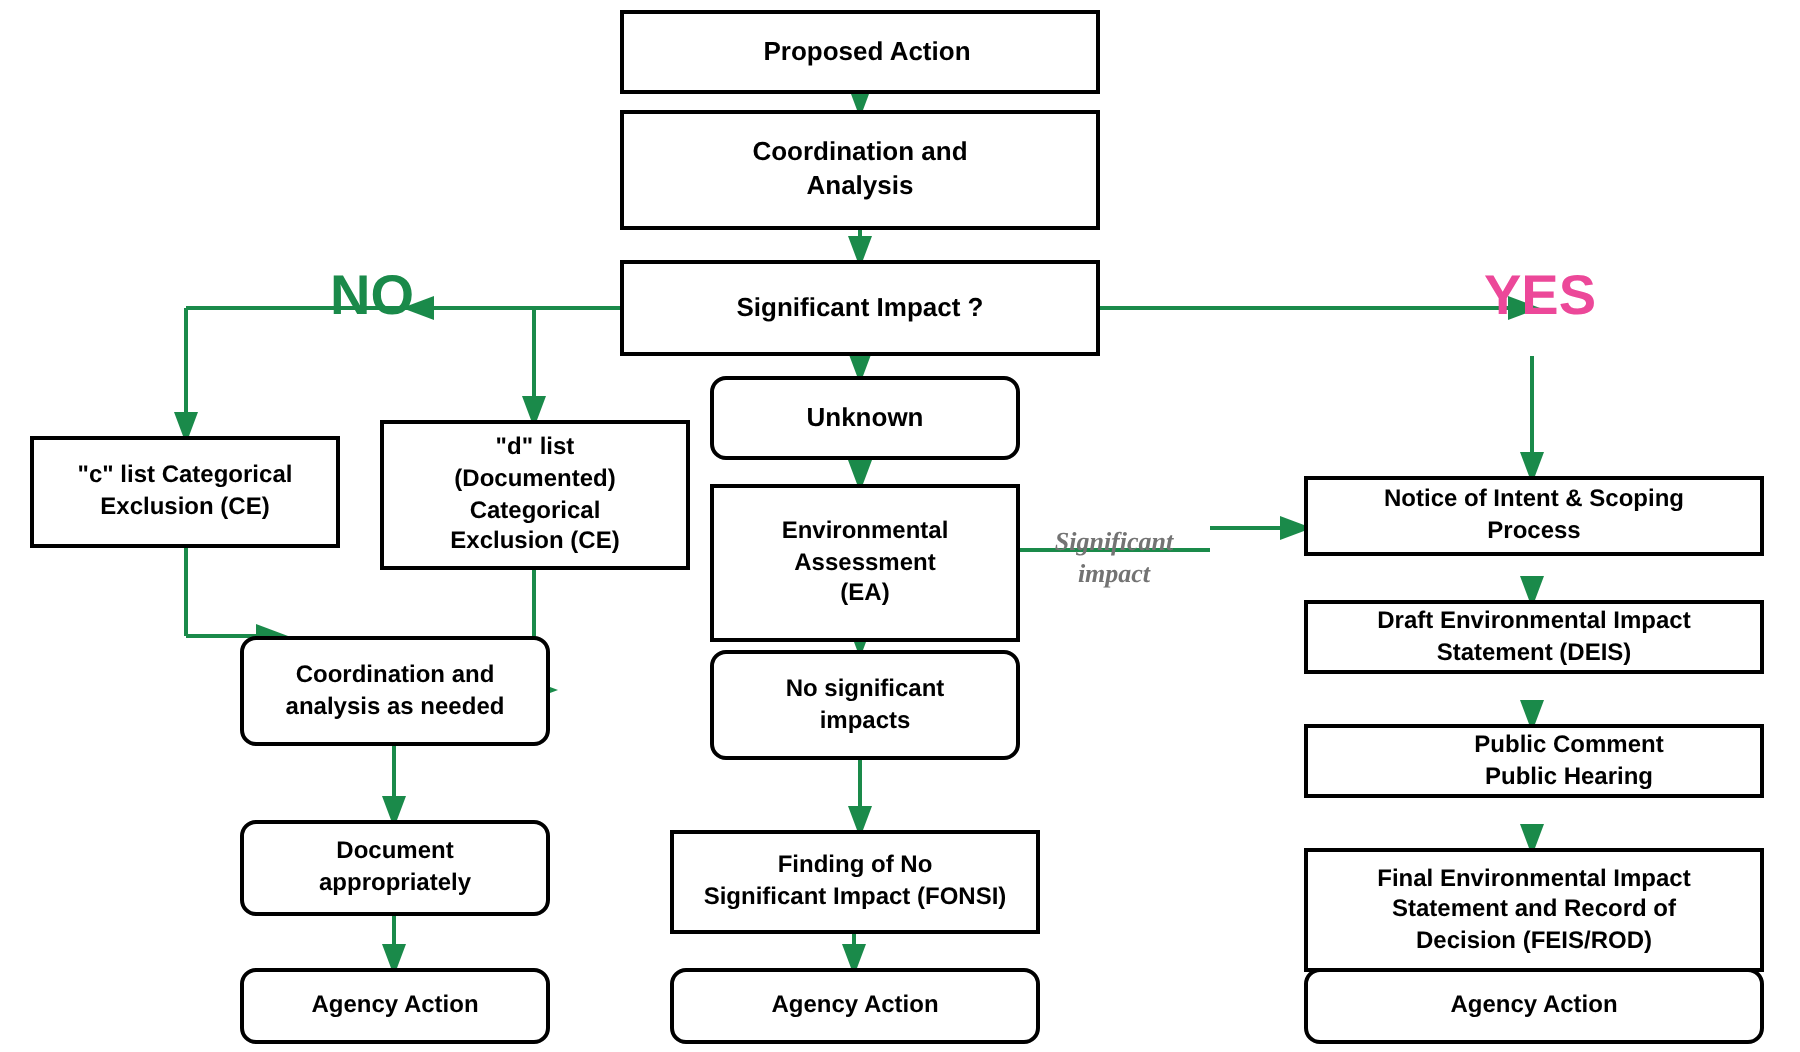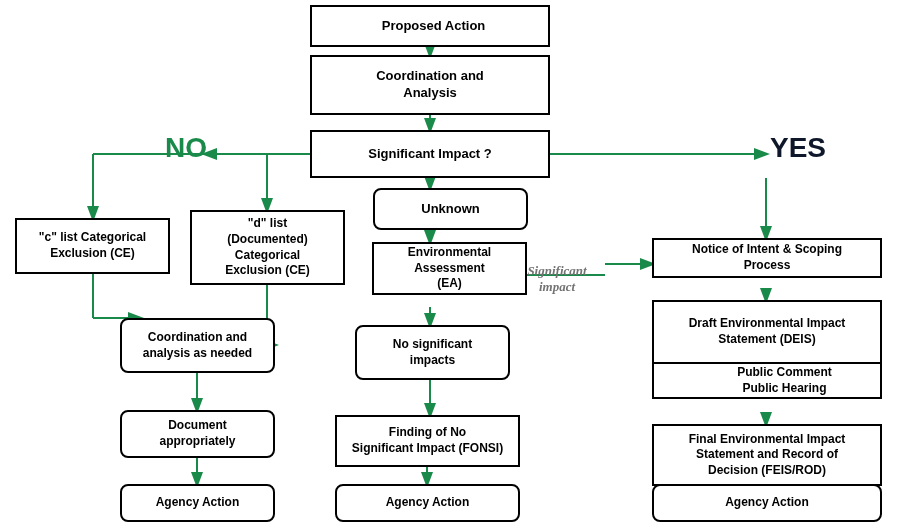--- a/index.html
+++ b/index.html
@@ -125,49 +125,49 @@
   </div>
 
   <div class="box" style="left:310px;top:55px;width:240px;height:60px;">
     <span>Coordination and<br>Analysis</span>
   </div>
 
   <div class="box" style="left:310px;top:130px;width:240px;height:48px;">
     <span>Significant Impact ?</span>
   </div>
 
-  <div class="box rounded" style="left:355px;top:188px;width:155px;height:42px;margin-left:18px;">
+  <div class="box rounded" style="left:355px;top:188px;width:155px;height:42px;">
     <span>Unknown</span>
   </div>
 
   <div class="box" style="left:15px;top:218px;width:155px;height:56px;font-size:12px;">
     <span>"c" list  Categorical<br>Exclusion (CE)</span>
   </div>
 
   <div class="box" style="left:190px;top:210px;width:155px;height:75px;font-size:12px;">
     <span>"d" list<br>(Documented)<br>Categorical<br>Exclusion (CE)</span>
   </div>
 
-  <div class="box" style="left:355px;top:242px;width:155px;height:53px;font-size:12px;margin-left:17px;">
+  <div class="box" style="left:355px;top:242px;width:155px;height:79px;font-size:12px;">
     <span>Environmental<br>Assessment<br>(EA)</span>
   </div>
 
   <div class="box" style="left:652px;top:238px;width:230px;height:40px;font-size:12px;">
     <span>Notice of Intent &amp; Scoping<br>Process</span>
   </div>
 
   <div class="box rounded" style="left:120px;top:318px;width:155px;height:55px;font-size:12px;">
     <span>Coordination and<br>analysis as needed</span>
   </div>
 
   <div class="box rounded" style="left:355px;top:325px;width:155px;height:55px;font-size:12px;">
     <span>No significant<br>impacts</span>
   </div>
 
-  <div class="box" style="left:652px;top:300px;width:230px;height:64px;font-size:12px;">
+  <div class="box" style="left:652px;top:300px;width:230px;height:37px;font-size:12px;">
     <span>Draft Environmental Impact<br>Statement (DEIS)</span>
   </div>
 
   <div class="box" style="left:652px;top:362px;width:230px;height:37px;font-size:12px;padding-left:41px;">
     <span>Public Comment<br>Public Hearing</span>
   </div>
 
   <div class="box rounded" style="left:120px;top:410px;width:155px;height:48px;font-size:12px;">
     <span>Document<br>appropriately</span>
   </div>
@@ -189,21 +189,21 @@
   </div>
 
   <div class="box rounded" style="left:652px;top:484px;width:230px;height:38px;font-size:12px;">
     <span>Agency Action</span>
   </div>
 
   <div class="big-label" style="left:165px;top:132px;color:#1a8a4a;">
     <span>NO</span>
   </div>
 
-  <div class="big-label" style="left:770px;top:132px;color:#0f172a;">
+  <div class="big-label" style="left:742px;top:132px;color:#ec4899;">
     <span>YES</span>
   </div>
 
   <div class="italic-label" style="left:512px;top:263px;width:90px;color:#737373;font-family:Liberation Serif, serif;">
     <span><em>Significant<br>impact</em></span>
   </div>
 
 </div>
 
 </body></html>

